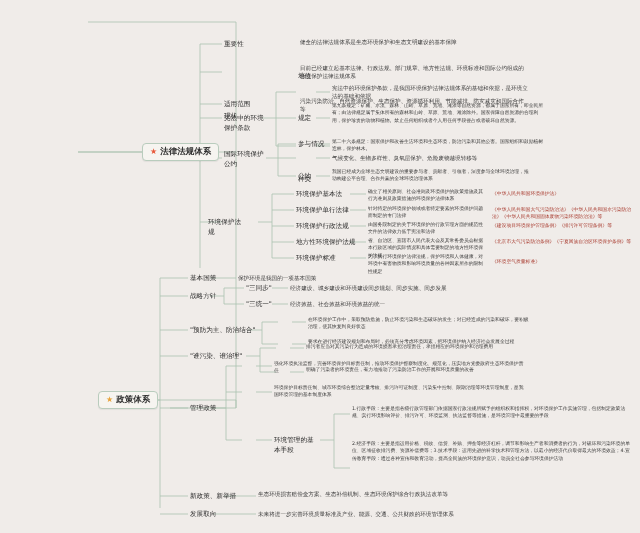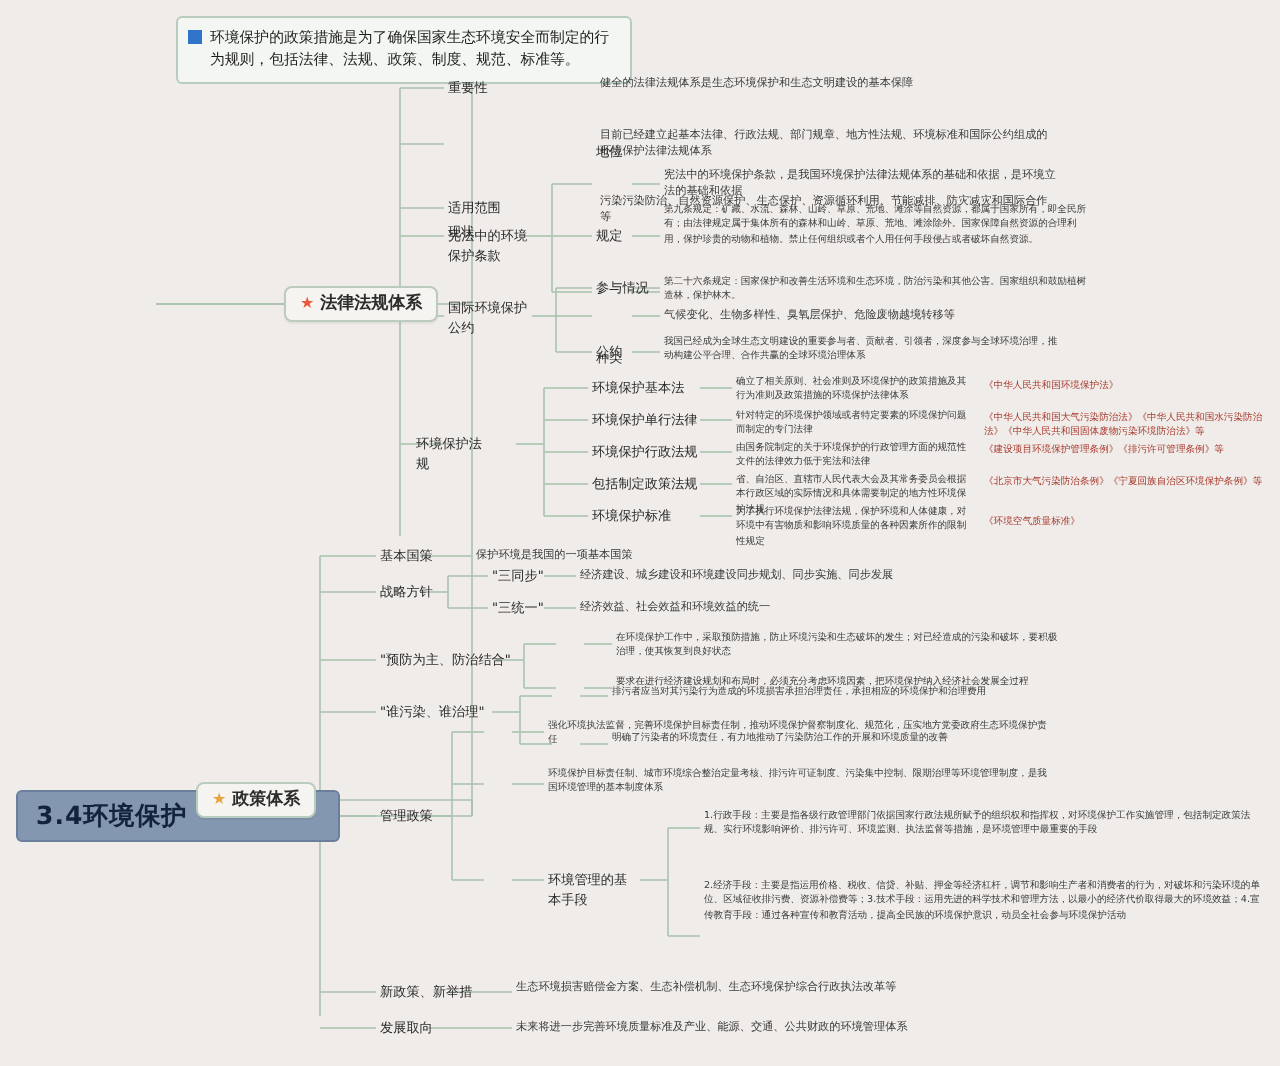--- a/index.html
+++ b/index.html
@@ -156,28 +156,21 @@
       <path d="M320,440 H334"></path>
       <path d="M334,414 V468"></path>
       <path d="M334,414 H350"></path>
       <path d="M334,468 H350"></path>
 
       <path d="M224,496 H256"></path>
       <path d="M214,514 H256"></path>
     </g>
   </svg>
 
-  <div class="node callout">
-    <span class="bullet"></span>
-    <span>环境保护的政策措施是为了确保国家生态环境安全而制定的行为规则，包括法律、法规、政策、制度、规范、标准等。</span>
-  </div>
-
-  <div class="node root">
-    <span>3.4环境保护</span>
-  </div>
+
 
   <div class="node branch" style="left:142px;top:143px;">
     <span class="star">★</span>
     <span>法律法规体系</span>
   </div>
 
   <div class="node branch" style="left:98px;top:391px;">
     <span class="star y">★</span>
     <span>政策体系</span>
   </div>
@@ -202,21 +195,21 @@
   <div class="node lab" style="left:298px;top:140px;">参与情况</div>
   <div class="node lab" style="left:298px;top:154px;margin-top:21px;">种类</div>
   <div class="node lab" style="left:298px;top:172px;">公约</div>
 
   <div class="node txt" style="left:332px;top:154px;width:200px;">气候变化、生物多样性、臭氧层保护、危险废物越境转移等</div>
   <div class="node txt tiny" style="left:332px;top:168px;width:200px;">我国已经成为全球生态文明建设的重要参与者、贡献者、引领者，深度参与全球环境治理，推动构建公平合理、合作共赢的全球环境治理体系</div>
 
   <div class="node lab" style="left:296px;top:190px;">环境保护基本法</div>
   <div class="node lab" style="left:296px;top:206px;">环境保护单行法律</div>
   <div class="node lab" style="left:296px;top:222px;">环境保护行政法规</div>
-  <div class="node lab" style="left:296px;top:238px;">包括制定政策法规</div>
+  <div class="node lab" style="left:296px;top:238px;">地方性环境保护法规</div>
   <div class="node lab" style="left:296px;top:254px;">环境保护标准</div>
 
   <div class="node txt tiny" style="left:368px;top:188px;width:118px;">确立了相关原则、社会准则及环境保护的政策措施及其行为准则及政策措施的环境保护法律体系</div>
   <div class="node txt tiny" style="left:368px;top:205px;width:118px;">针对特定的环境保护领域或者特定要素的环境保护问题而制定的专门法律</div>
   <div class="node txt tiny" style="left:368px;top:221px;width:118px;">由国务院制定的关于环境保护的行政管理方面的规范性文件的法律效力低于宪法和法律</div>
   <div class="node txt tiny" style="left:368px;top:237px;width:118px;">省、自治区、直辖市人民代表大会及其常务委员会根据本行政区域的实际情况和具体需要制定的地方性环境保护法规</div>
   <div class="node txt tiny" style="left:368px;top:253px;width:118px;">为了执行环境保护法律法规，保护环境和人体健康，对环境中有害物质和影响环境质量的各种因素所作的限制性规定</div>
 
   <div class="node txt tiny red" style="left:492px;top:190px;width:144px;">《中华人民共和国环境保护法》</div>
   <div class="node txt tiny red" style="left:492px;top:206px;width:144px;">《中华人民共和国大气污染防治法》《中华人民共和国水污染防治法》《中华人民共和国固体废物污染环境防治法》等</div>

